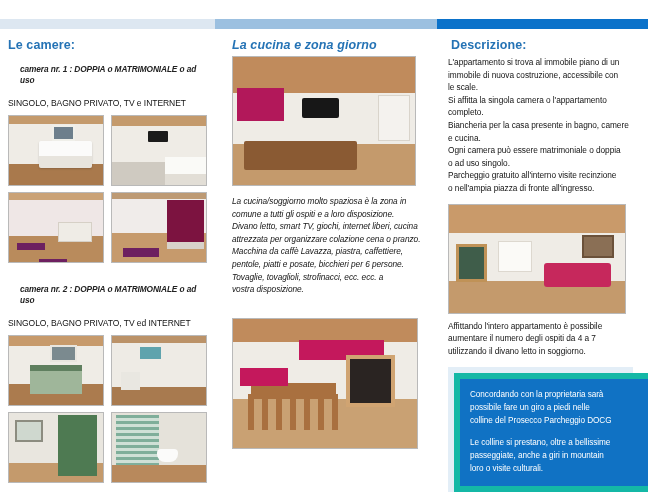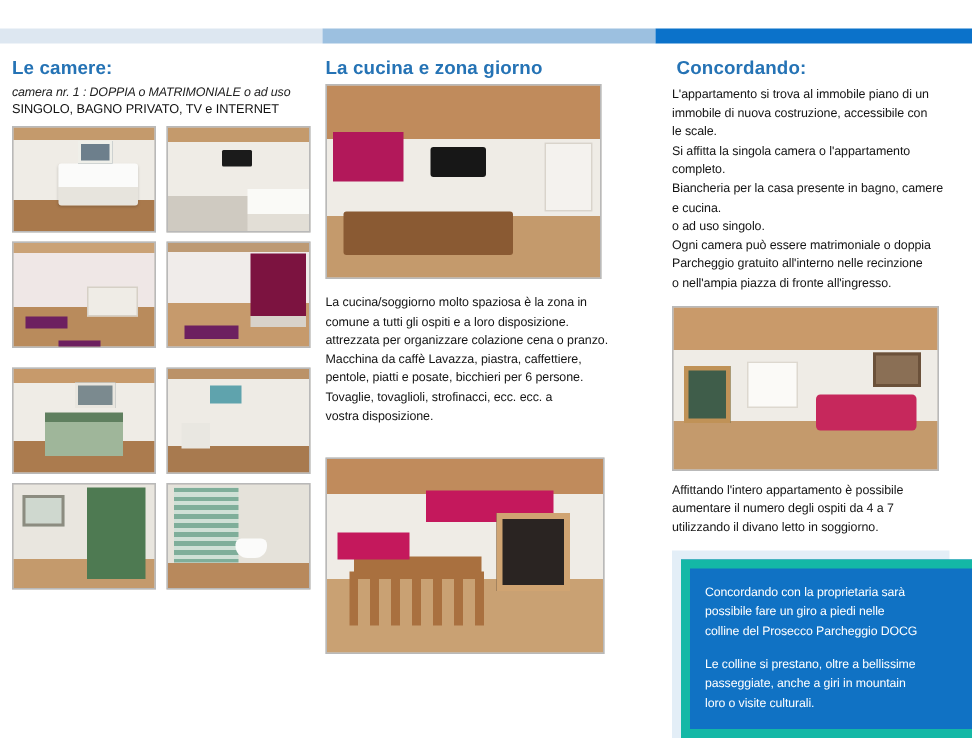--- a/index.html
+++ b/index.html
@@ -36,38 +36,38 @@
     left: 0;
     width: 648px;
     height: 454px;
     padding-left: 44px;
   }
   .col {
     position: absolute;
     top: 0;
   }
   .col-left   { left: 8px;   width: 207px; }
-  .col-mid    { left: 217px; width: 208px; }
+  .col-mid    { left: 232px; width: 208px; font-style: italic; }
   .col-right  { left: 448px; width: 196px; }
 
   .col-heading {
     color: #2573b5;
     font-size: 12.5px;
     font-weight: bold;
     margin: 0 0 4px 0;
     letter-spacing: 0.1px;
   }
   .col-heading.indent { margin-left: 3px; }
 
   .sub-italic {
     font-size: 8.3px;
     font-style: italic;
-    font-weight: normal;
+    font-weight: bold;
     color: #222;
-    margin: 0;
+    margin: 12px;
     line-height: 1.35;
     letter-spacing: -0.1px;
   }
   .sub-plain {
     font-size: 8.5px;
     color: #111;
     margin: 0 0 5px 0;
     line-height: 1.35;
     letter-spacing: -0.05px;
   }
@@ -336,20 +336,22 @@
       <div class="photo">
         <div class="scene sc-purple1"></div>
       </div>
       <div class="photo">
         <div class="scene sc-purple2"></div>
       </div>
     </div>
 
     <div class="spacer-md"></div>
 
+    <div class="sub-italic">camera nr. 2 : DOPPIA o MATRIMONIALE o ad uso</div>
+    <div class="sub-plain">SINGOLO, BAGNO PRIVATO, TV ed INTERNET</div>
 
     <div class="photo-grid g2">
       <div class="photo">
         <div class="scene sc-green1"></div>
       </div>
       <div class="photo">
         <div class="scene sc-green2"></div>
       </div>
       <div class="photo">
         <div class="scene sc-green3"></div>
@@ -369,53 +371,54 @@
         <div class="k1-table"></div>
         <div class="k1-shelf"></div>
       </div>
     </div>
 
     <div class="spacer-md"></div>
 
     <div class="body-text">
       <p>La cucina/soggiorno molto spaziosa è la zona in</p>
       <p>comune a tutti gli ospiti e a loro disposizione.</p>
+      <p>Divano letto, smart TV, giochi, internet liberi, cucina</p>
       <p>attrezzata per organizzare colazione cena o pranzo.</p>
       <p>Macchina da caffè Lavazza,  piastra, caffettiere,</p>
       <p>pentole, piatti e posate,  bicchieri per 6 persone.</p>
       <p>Tovaglie, tovaglioli, strofinacci, ecc. ecc. a</p>
       <p>vostra disposizione.</p>
     </div>
 
     <div class="spacer-lg"></div>
 
     <div class="photo-wide" style="width:186px;height:131px;margin-top:10px;">
       <div class="scene sc-kitchen2">
         <div class="k2-table"></div>
         <div class="k2-chairs"></div>
         <div class="k2-fire"></div>
       </div>
     </div>
   </div>
 
   <div class="col col-right">
 
-    <div class="col-heading indent">Concordando:</div>
+    <div class="col-heading indent">Descrizione:</div>
 
     <div class="body-text">
       <p> L'appartamento si trova al immobile piano di un</p>
       <p>immobile di nuova costruzione, accessibile con</p>
       <p>le scale.</p>
       <p>Si affitta la singola camera o l'appartamento</p>
       <p>completo.</p>
       <p>Biancheria per la casa presente in bagno, camere</p>
       <p>e cucina.</p>
+      <p>Ogni camera può essere matrimoniale o doppia</p>
       <p>o ad uso singolo.</p>
-      <p>Ogni camera può essere matrimoniale o doppia</p>
-      <p>Parcheggio gratuito  all'interno nelle recinzione</p>
+      <p>Parcheggio gratuito  all'interno visite recinzione</p>
       <p>o nell'ampia piazza di fronte all'ingresso.</p>
     </div>
 
     <div class="photo-wide" style="width:178px;height:110px;margin-top:9px;">
       <div class="scene sc-living">
         <div class="lv-window"></div>
         <div class="lv-pic"></div>
       </div>
     </div>
 

